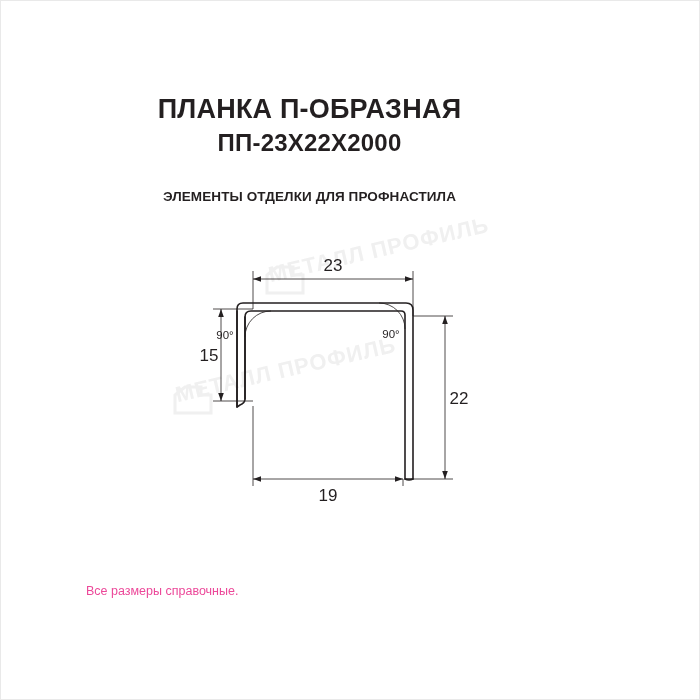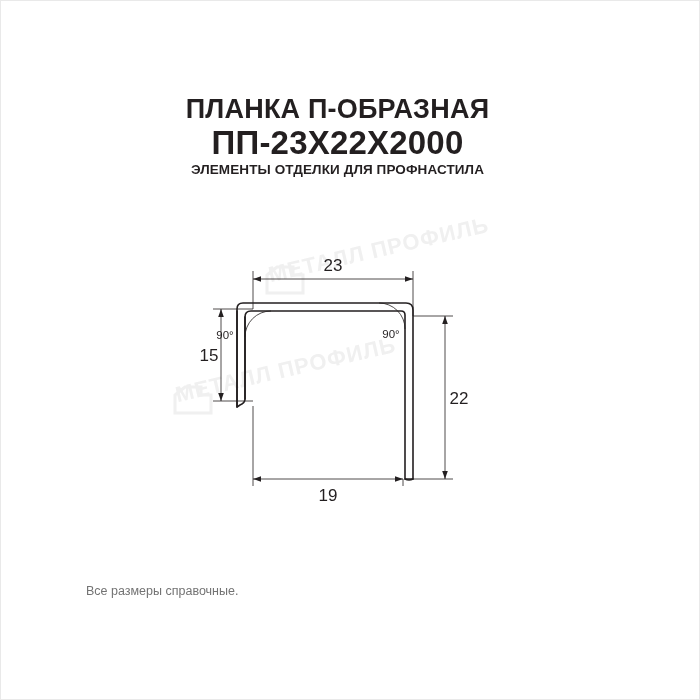--- a/index.html
+++ b/index.html
@@ -20,39 +20,38 @@
     inset: 0;
     border: 1px solid #e9e9e9;
     box-sizing: border-box;
   }
   .title-block {
     position: absolute;
     top: 92px;
     left: 0;
     width: 617px;
     text-align: center;
-    padding-left: 28px;
   }
   .title-line1 {
     font-size: 27px;
     font-weight: bold;
     letter-spacing: 0.2px;
     line-height: 32px;
   }
   .title-line2 {
-    font-size: 33px;
+    font-size: 24px;
     font-weight: bold;
     letter-spacing: 0.2px;
     line-height: 32px;
     margin-top: 2px;
   }
   .subtitle {
     font-size: 13.5px;
     font-weight: bold;
-    margin-top: 3px;
+    margin-top: 30px;
     letter-spacing: 0.1px;
   }
   .drawing {
     position: absolute;
     top: 210px;
     left: 140px;
     width: 420px;
     height: 300px;
   }
   .watermark {
@@ -78,21 +77,21 @@
   .wm-shape {
     position: absolute;
     pointer-events: none;
   }
   .notes {
     position: absolute;
     left: 85px;
     top: 581px;
     font-size: 12.5px;
     line-height: 19px;
-    color: #737373;
+    color: #ec4899;
   }
   .notes div { white-space: nowrap; }
   svg text {
     font-family: "Liberation Sans", sans-serif;
     fill: #231f20;
   }
 </style>
 </head>
 <body>
 

